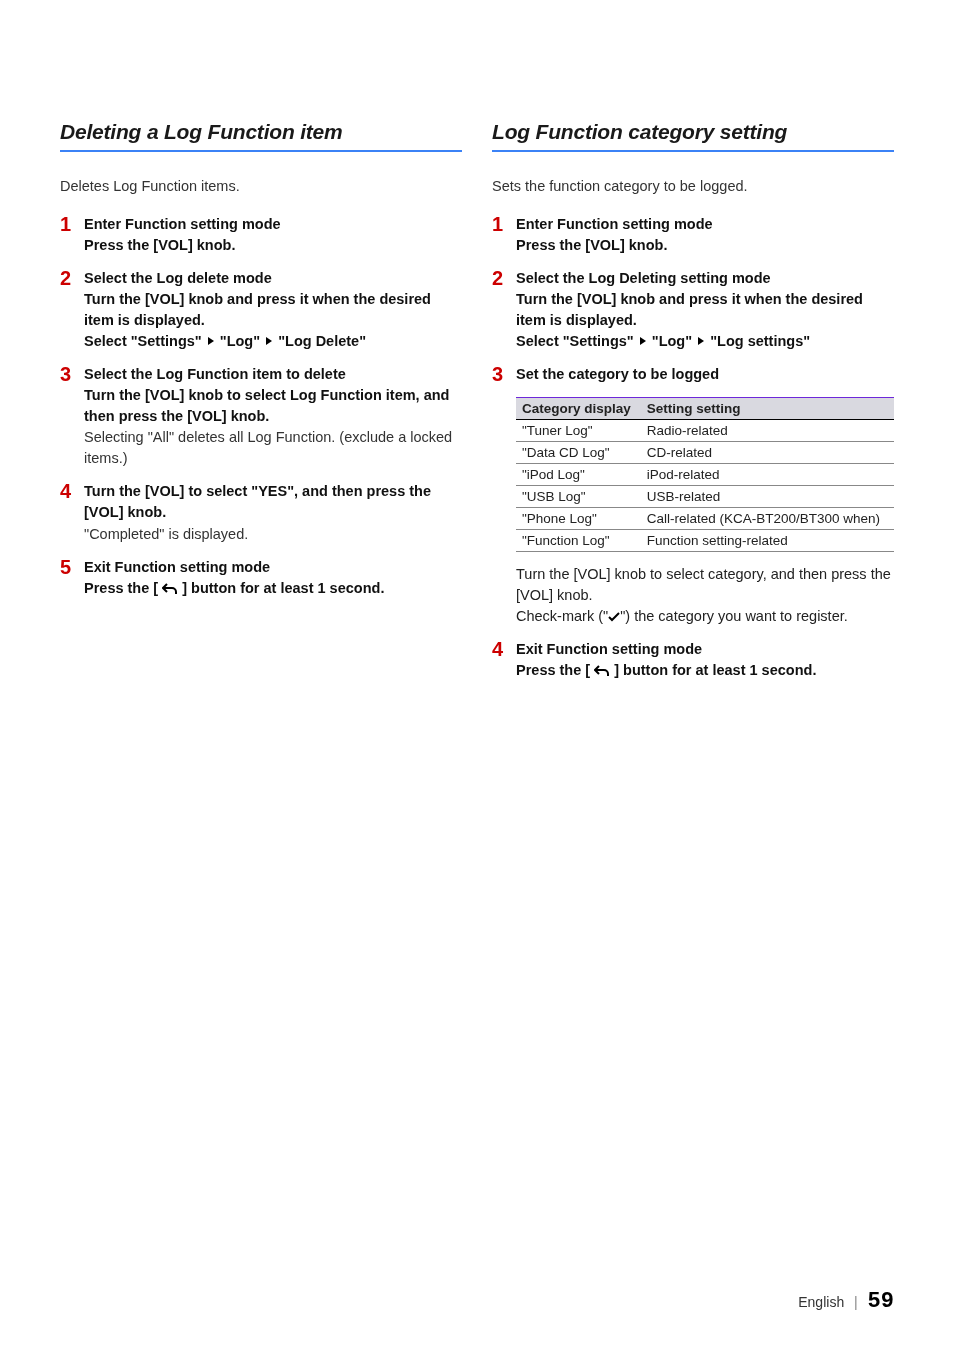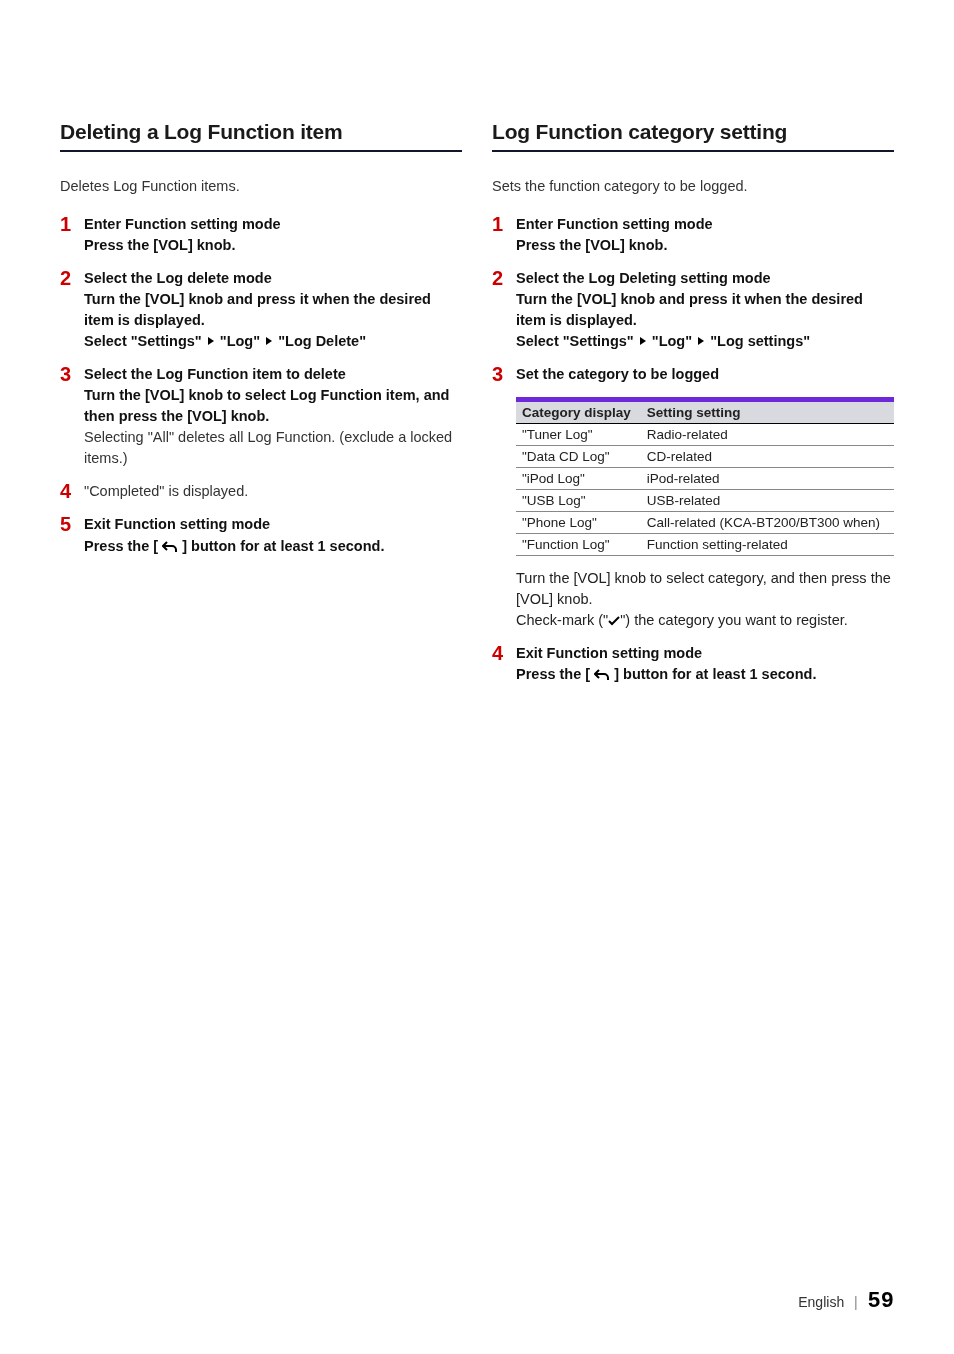--- a/index.html
+++ b/index.html
@@ -22,23 +22,24 @@
   }
   .col {
     flex: 1;
     min-width: 0;
   }
   .section-title {
     font-size: 21px;
     font-weight: 800;
     color: #1a1a1a;
     padding-bottom: 6px;
-    border-bottom: 2px solid #0f172a;
+    border-bottom: 2px solid #3b82f6;
     margin-bottom: 14px;
     letter-spacing: -0.2px;
+    font-style: italic;
   }
   .intro {
     font-size: 14.5px;
     color: #333;
     margin-bottom: 18px;
     line-height: 1.4;
     margin-top: 24px;
   }
   .step {
     display: flex;
@@ -83,21 +84,21 @@
     border-collapse: collapse;
     font-size: 13.5px;
     margin: 6px 0 6px 24px;
     width: calc(100% - 24px);
   }
   table.cat th {
     background: #d9d9e0;
     text-align: left;
     font-weight: 700;
     padding: 3px 6px;
-    border-top: 5px solid #6d28d9;
+    border-top: 1px solid #6d28d9;
     border-bottom: 1px solid #000;
     font-family: "Helvetica Neue Condensed", "Arial Narrow", Arial, sans-serif;
     font-stretch: condensed;
   }
   table.cat td {
     padding: 3px 6px;
     border-bottom: 1px solid #888;
     font-family: "Helvetica Neue Condensed", "Arial Narrow", Arial, sans-serif;
     font-stretch: condensed;
     color: #222;
@@ -158,20 +159,21 @@
           <div class="step-num">3</div>
           <div class="step-body">
             <div class="bold">Select the Log Function item to delete</div>
             <div class="bold">Turn the [VOL] knob to select Log Function item, and then press the [VOL] knob.</div>
             <div class="plain">Selecting "All" deletes all Log Function. (exclude a locked items.)</div>
           </div>
         </div>
         <div class="step">
           <div class="step-num">4</div>
           <div class="step-body">
+            <div class="bold">Turn the [VOL] to select "YES", and then press the [VOL] knob.</div>
             <div class="plain">"Completed" is displayed.</div>
           </div>
         </div>
         <div class="step">
           <div class="step-num">5</div>
           <div class="step-body">
             <div class="bold">Exit Function setting mode</div>
             <div class="bold">Press the [ <span class="back-icon"><svg width="16" height="12" viewBox="0 0 16 12">
                   <path d="M5 1 L1 5 L5 9" stroke="#000" stroke-width="2" fill="none"></path>
                   <path d="M1 5 H10 A4 4 0 0 1 14 9 V11" stroke="#000" stroke-width="2" fill="none"></path>

